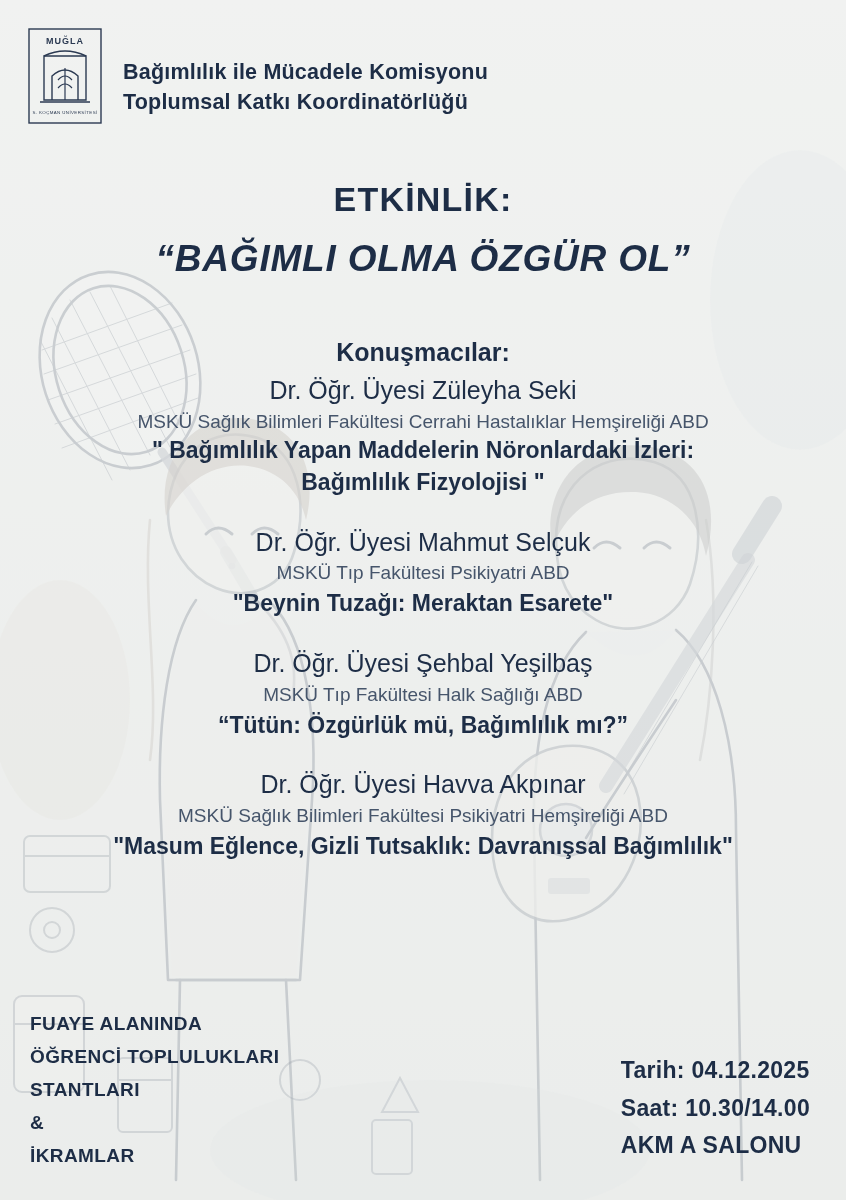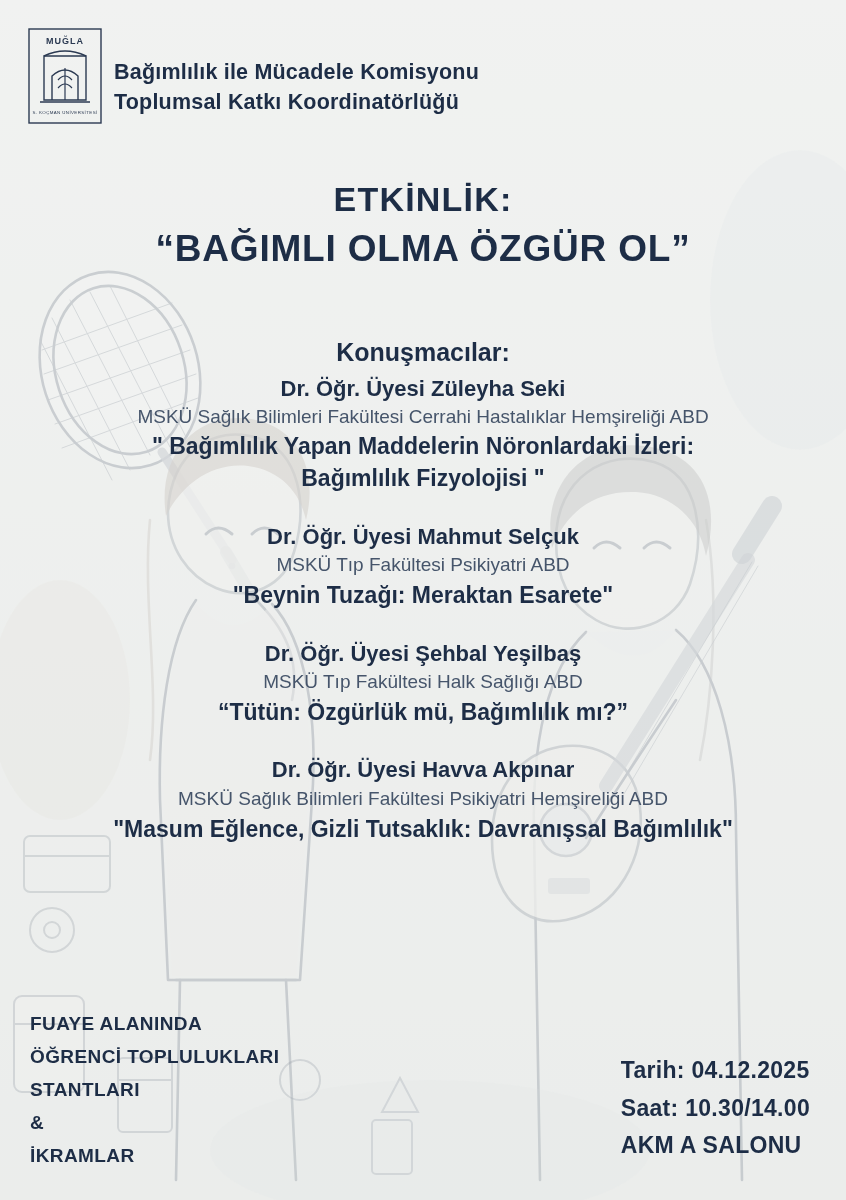--- a/index.html
+++ b/index.html
@@ -40,21 +40,21 @@
   }
 
   
   .header {
     position: absolute;
     top: 28px;
     left: 28px;
     right: 28px;
     display: flex;
     align-items: flex-start;
-    gap: 12px;
+    gap: 21px;
   }
   .logo {
     width: 74px;
     height: 96px;
     flex: 0 0 auto;
     position: relative;
   }
   .logo svg { display:block; }
   .header-titles {
     margin-top: 30px;
@@ -82,42 +82,43 @@
     letter-spacing: 1.2px;
     color: #1d2d46;
     line-height: 1.25;
   }
   .title-sub {
     font-size: 37px;
     font-weight: bold;
     letter-spacing: .8px;
     color: #1d2d46;
     line-height: 1.3;
-    margin-top: 4px;
+    margin-top: 14px;
+    font-style: italic;
   }
 
   .speakers {
     position: absolute;
     top: 338px;
     left: 0;
     width: 846px;
     text-align: center;
   }
   .speakers-label {
     font-size: 25px;
     font-weight: bold;
     color: #1d2d46;
     margin-bottom: 6px;
   }
   .speaker {
     margin-bottom: 26px;
   }
   .speaker .name {
-    font-size: 22px;
-    font-weight: bold;
+    font-size: 25px;
+    font-weight: normal;
     color: #1d2d46;
     line-height: 1.42;
   }
   .speaker .dept {
     font-size: 19px;
     font-weight: normal;
     color: #46556b;
     line-height: 1.42;
   }
   .speaker .topic {

